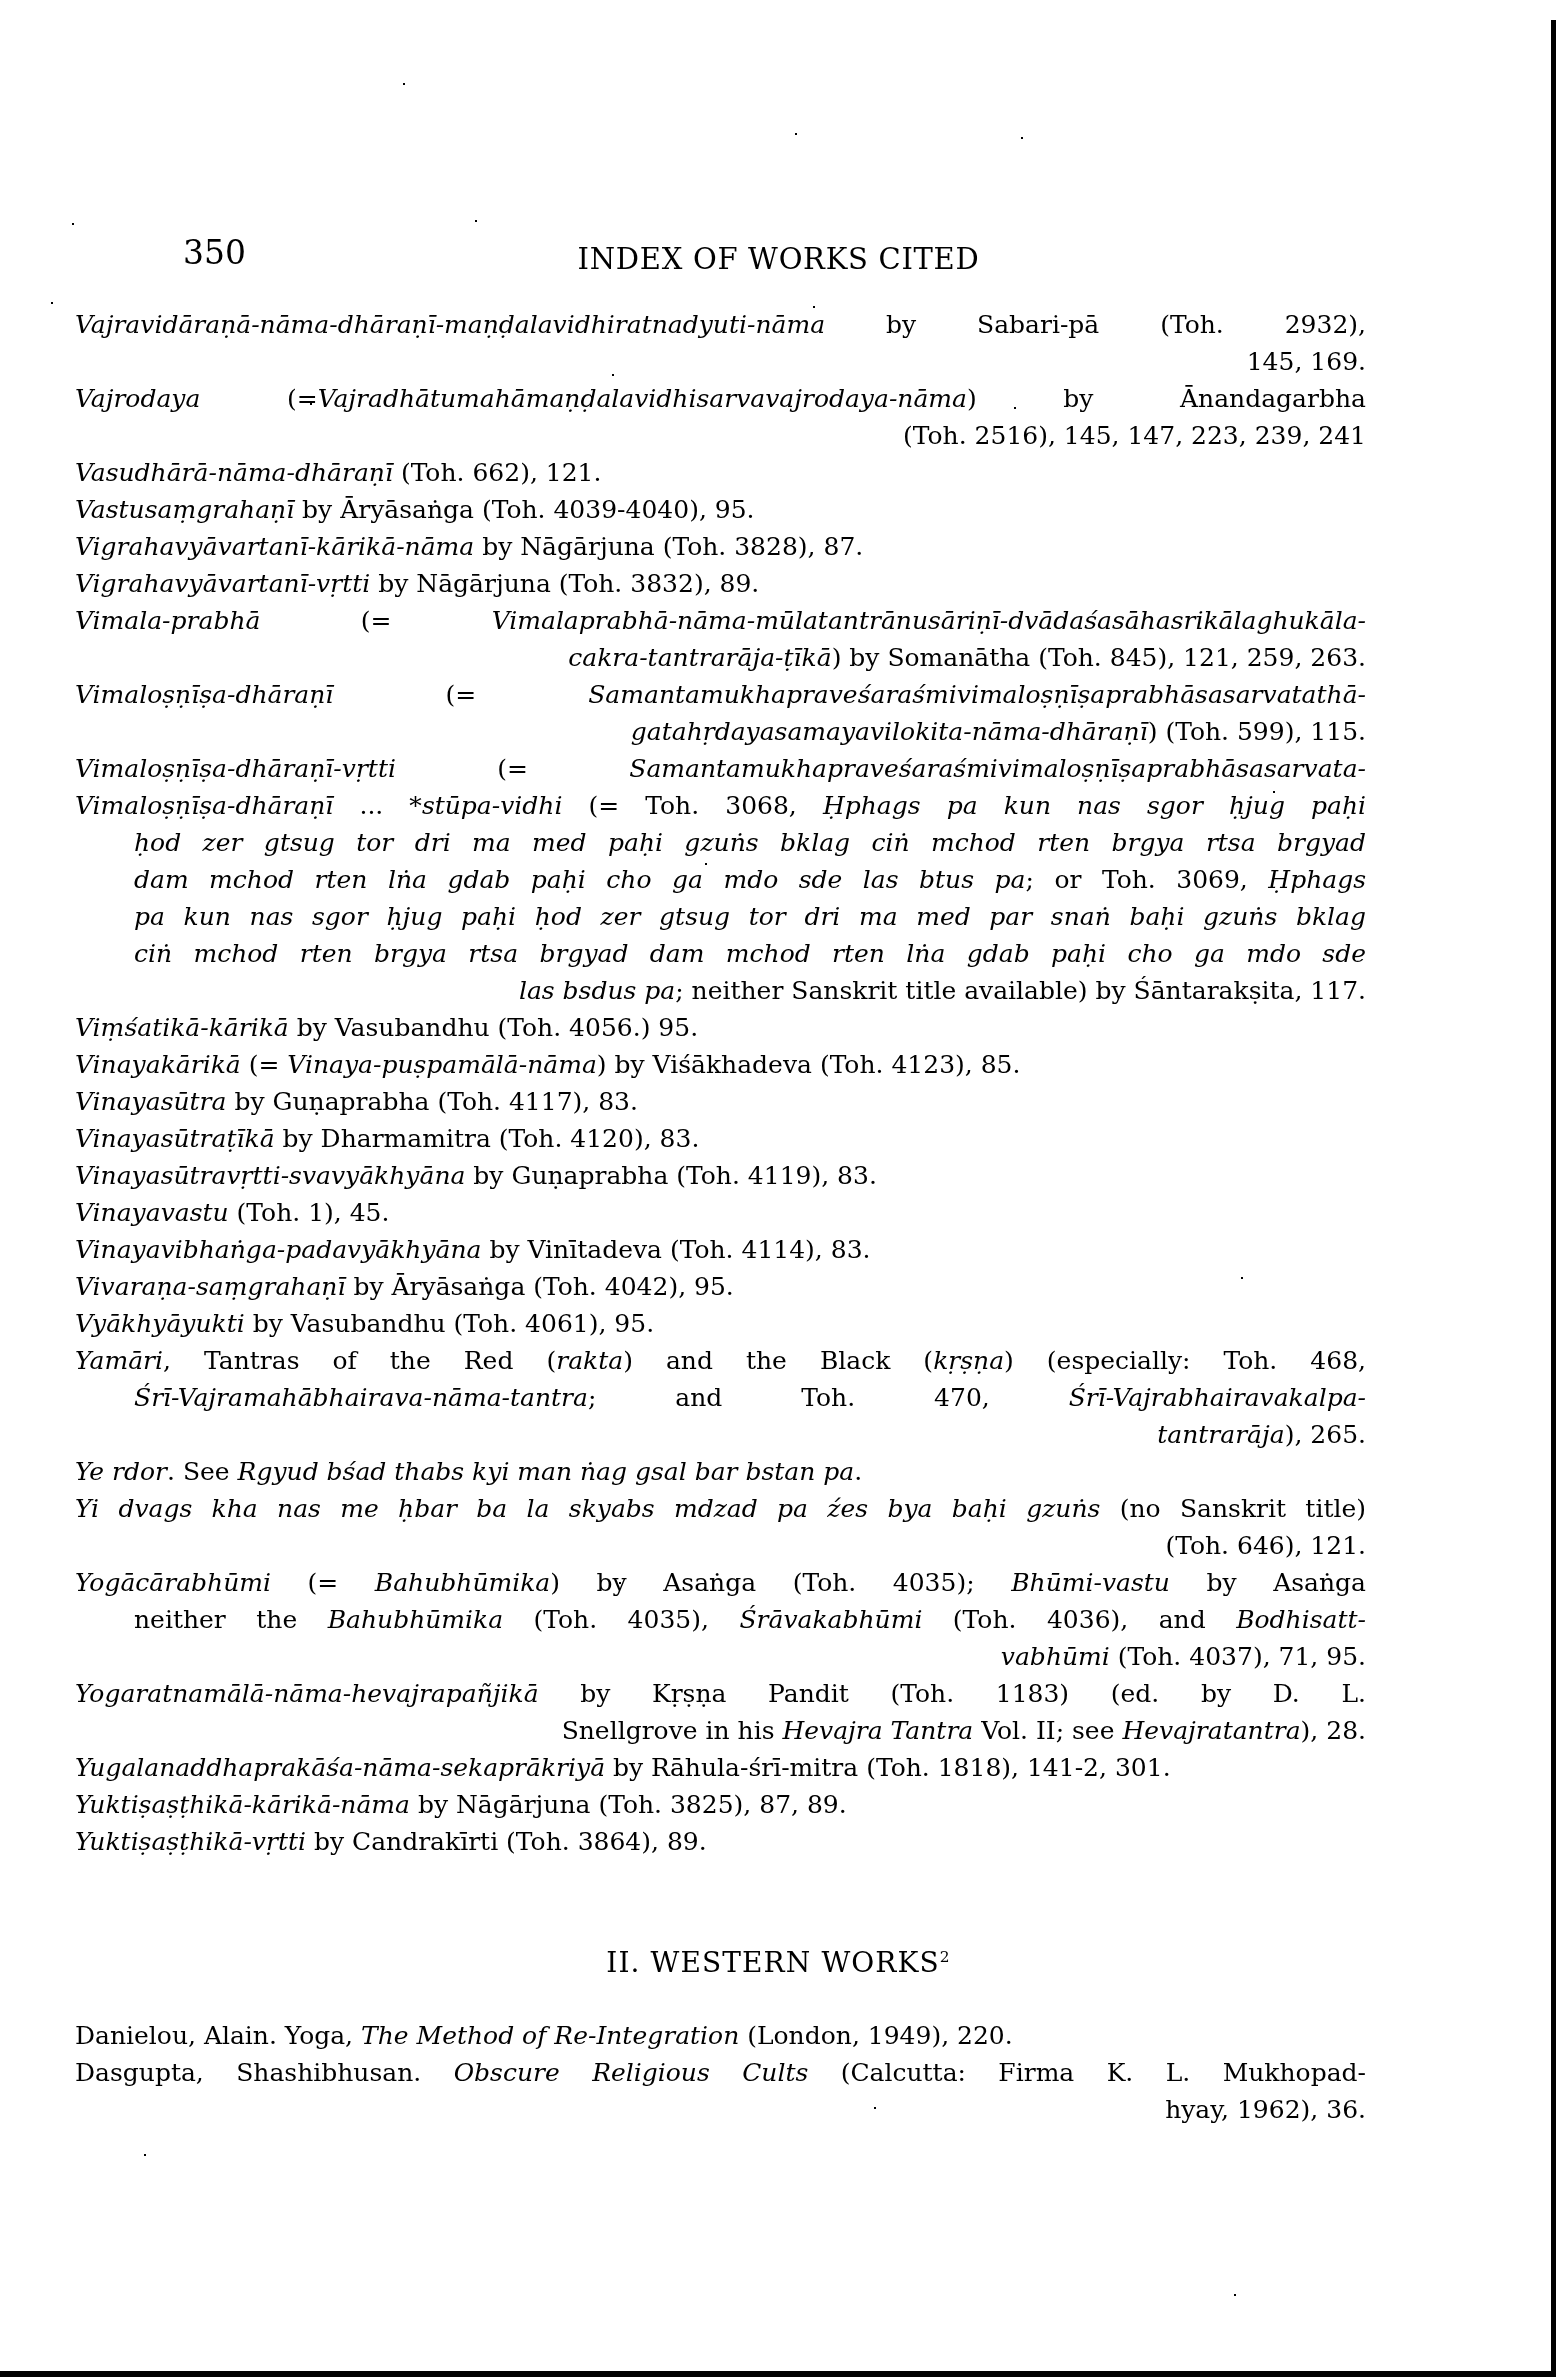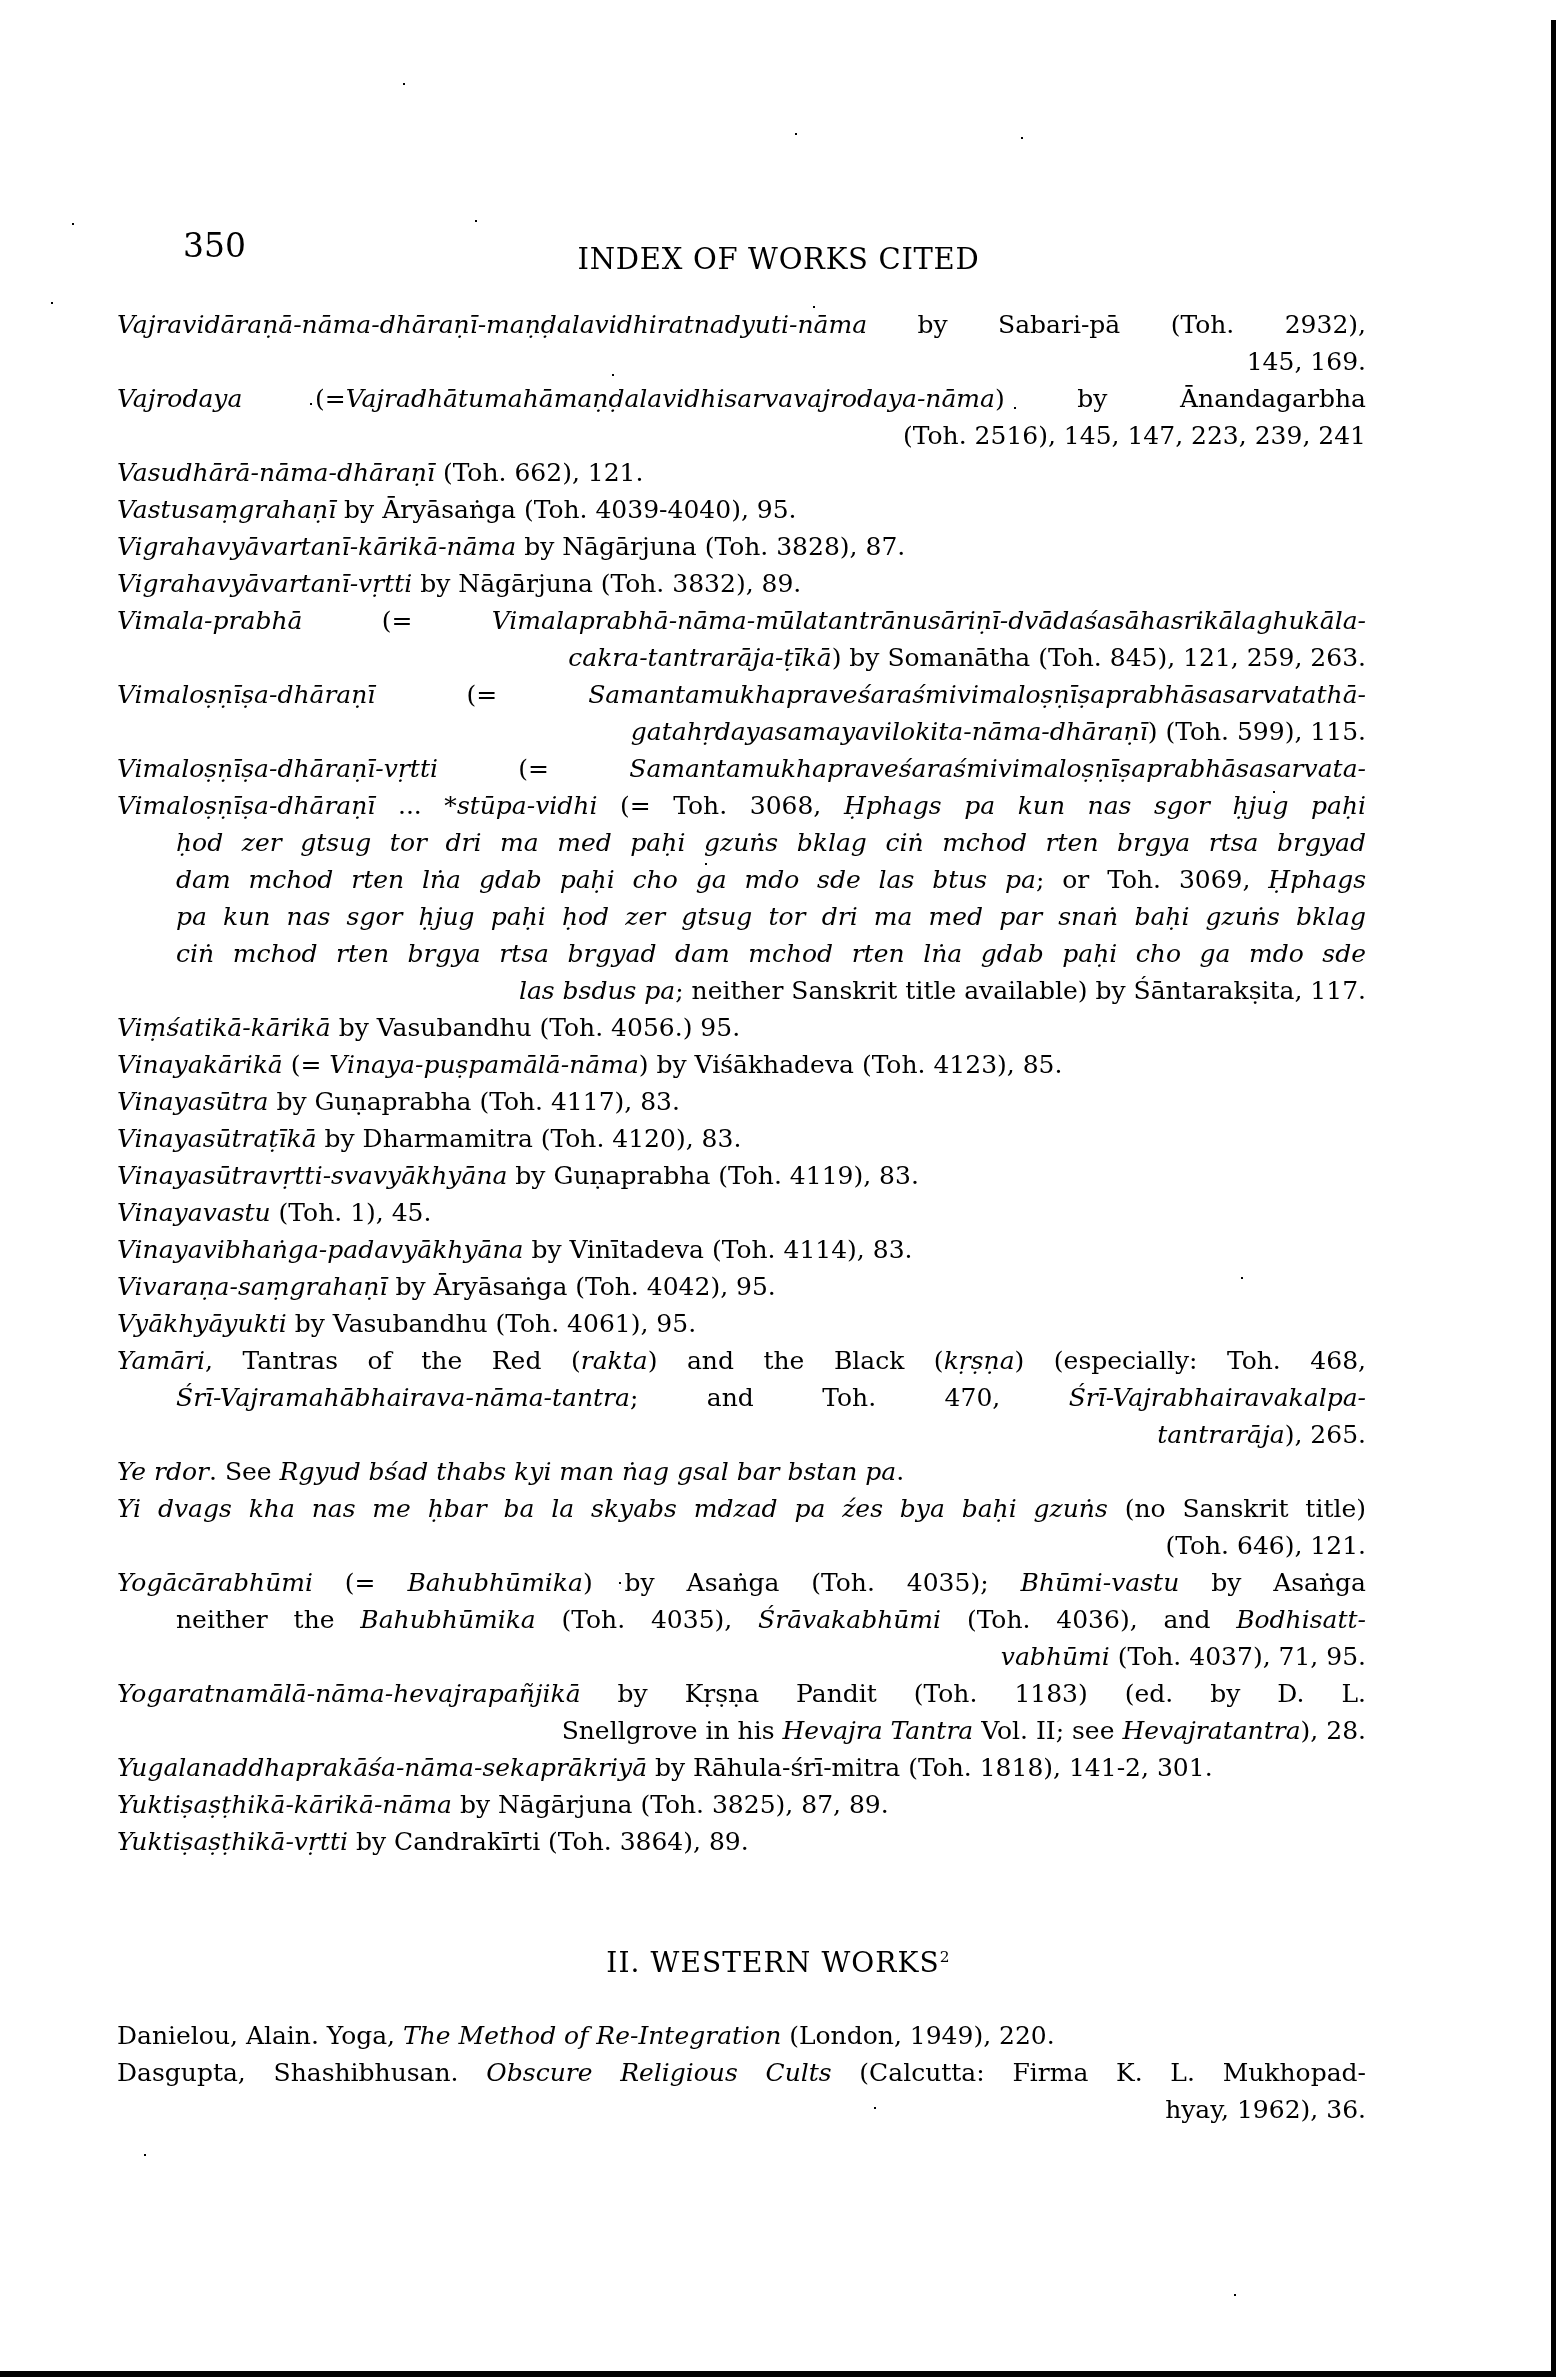--- a/index.html
+++ b/index.html
@@ -54,33 +54,33 @@
   }
   
   .page-header {
     position: relative;
     padding-top: 239px;
     height: 40px;
   }
   .page-number {
     position: absolute;
     left: 183px;
-    top: 226px;
+    top: 233px;
     font-size: 33px;
     line-height: 40px;
   }
   .page-title {
     text-align: center;
     font-size: 29px;
     line-height: 40px;
     letter-spacing: 0.7px;
   }
   
   .list {
-    padding: 0 191px 0 117px;
+    padding: 0 191px 0 75px;
   }
   .index-list { margin-top: 27px; }
   .entry { margin: 0; }
   .line {
     font-size: 25px;
     line-height: 37px;
     white-space: nowrap;
   }
   .cont { padding-left: 59px; text-align: right; }
   .jfull {

